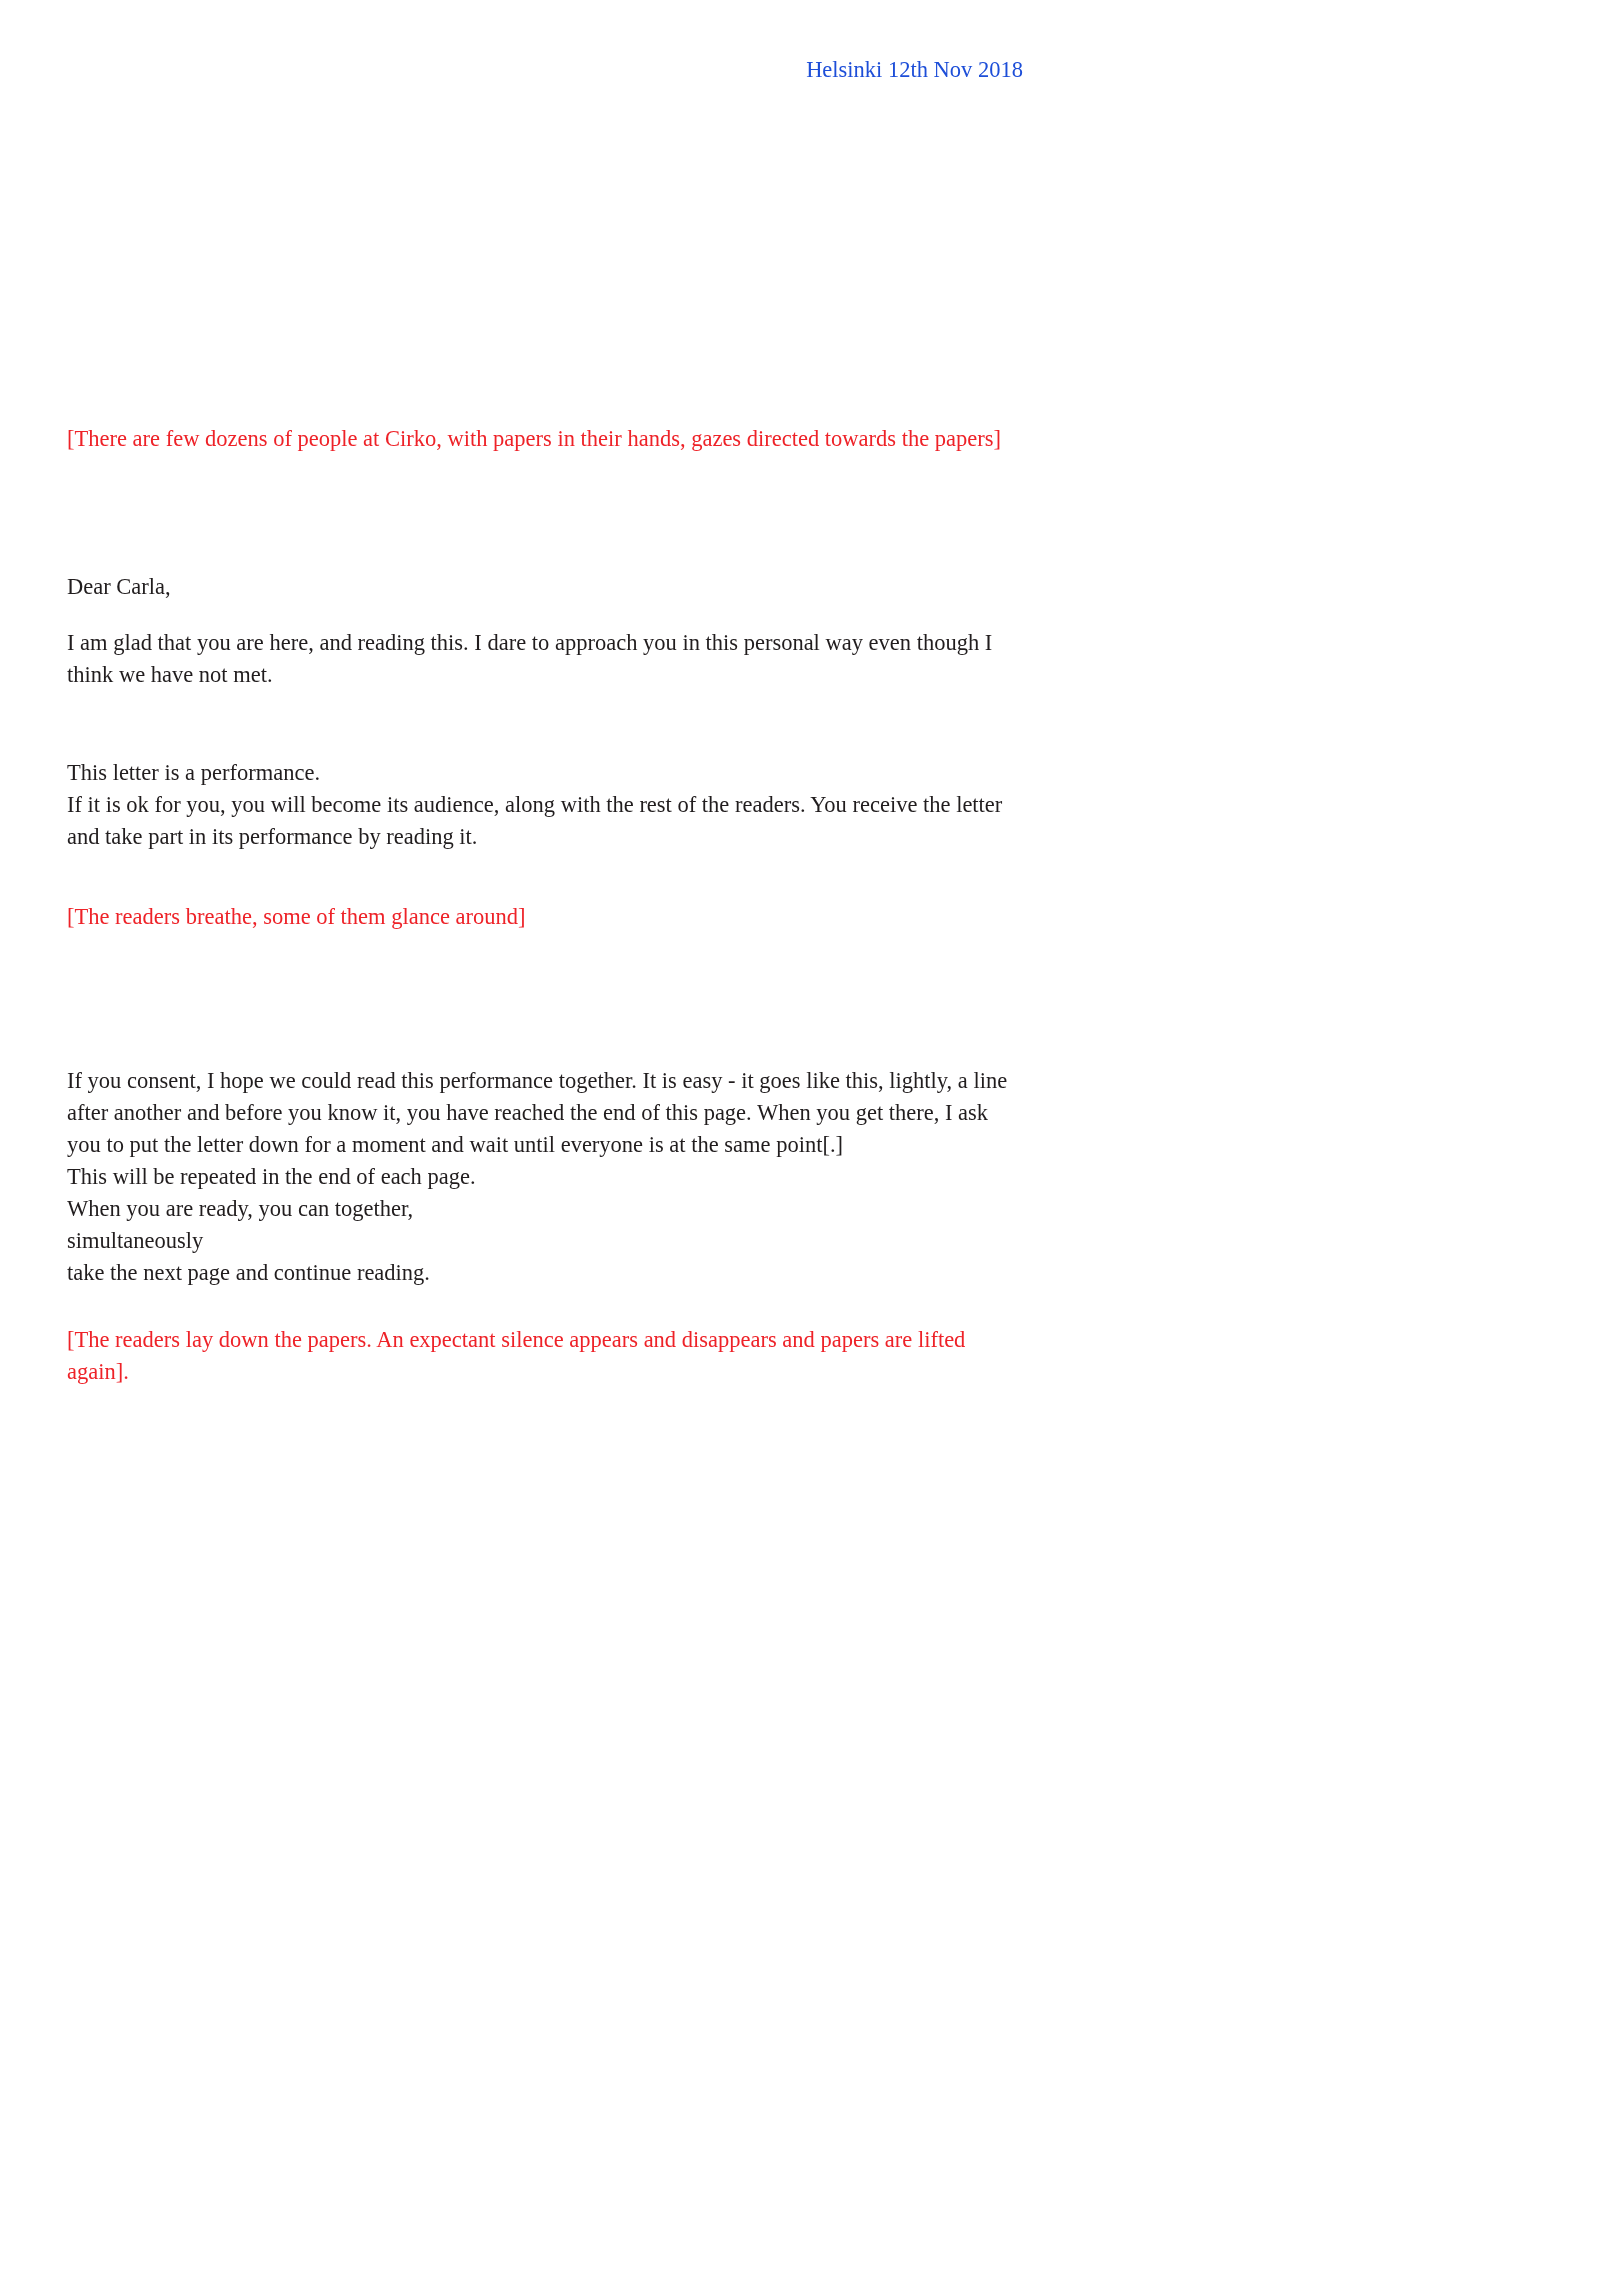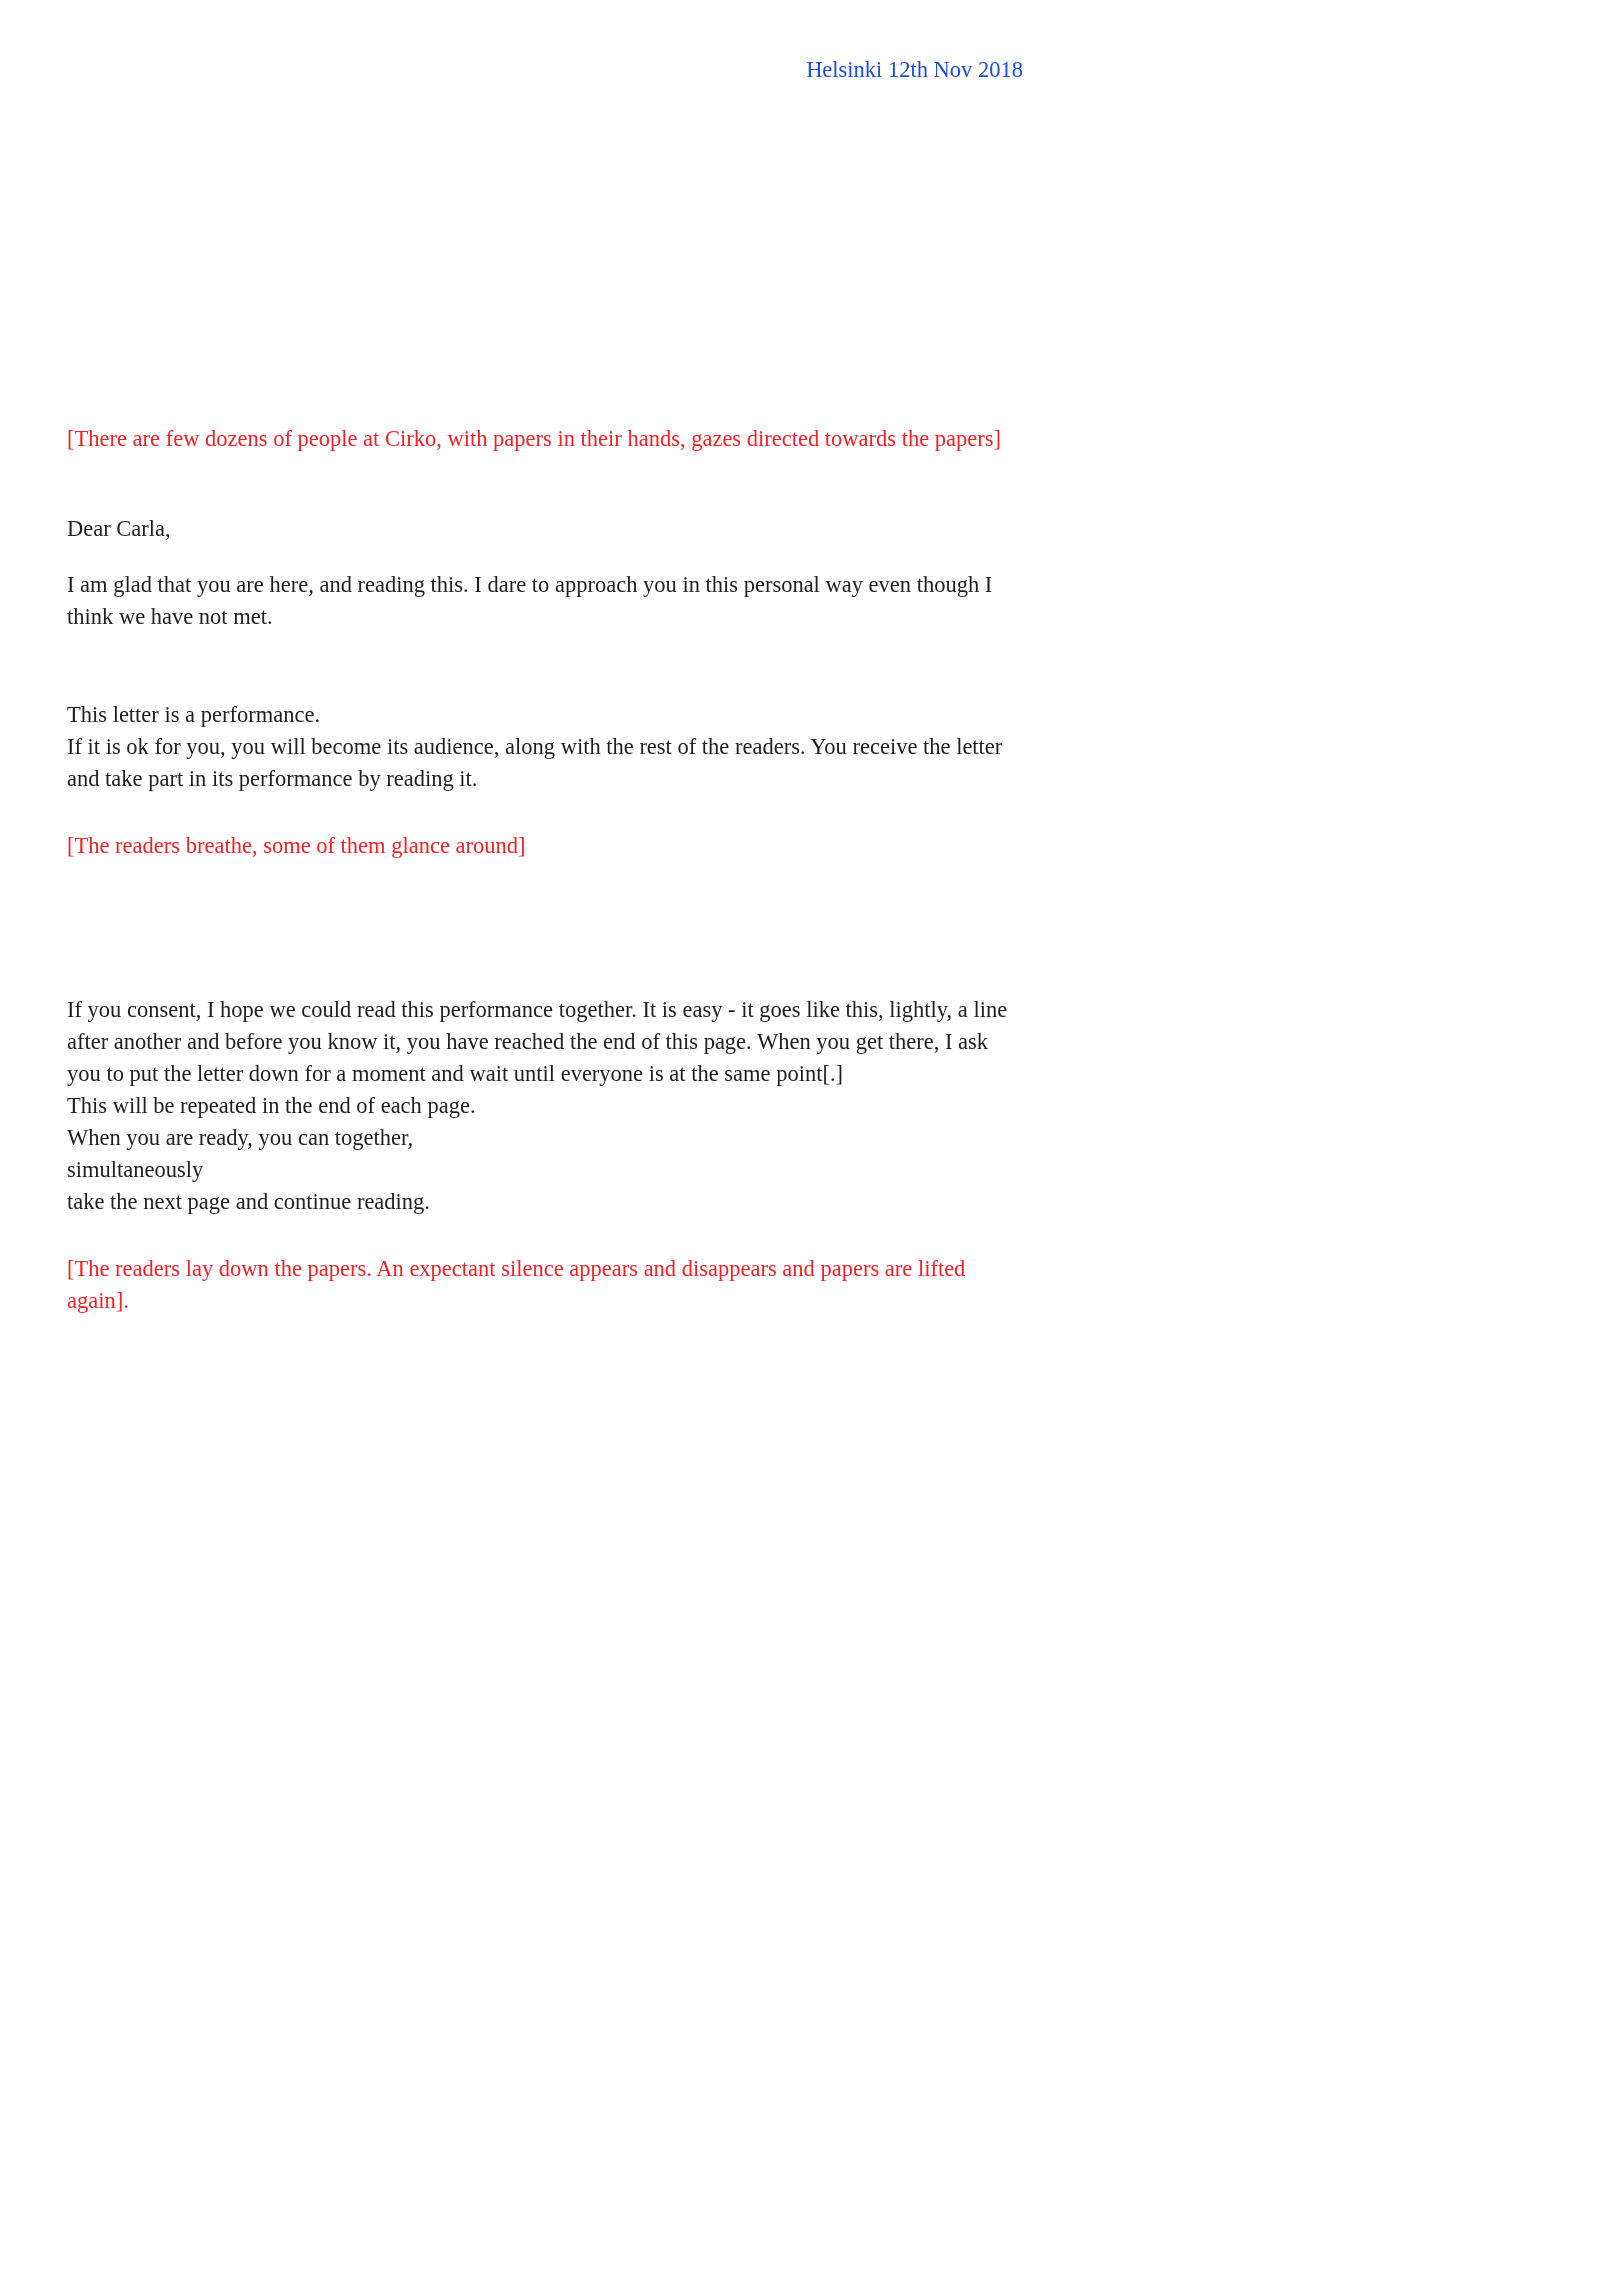--- a/index.html
+++ b/index.html
@@ -35,25 +35,25 @@
   }
   .body-text {
     color: #211d1e;
     font-style: normal;
   }
   .stage-text {
     color: #ee2228;
   }
   
   .mt-stage1 { margin-top: 337px; }
-  .mt-dear   { margin-top: 58px; }
+  .mt-dear   { margin-top: 116px; }
   .mt-para1  { margin-top: 24px;  }
   .mt-stage2 { margin-top: 33px;  }
   .mt-para2  { margin-top: 66px;  }
-  .mt-stage3 { margin-top: 35px;  }
+  .mt-stage3 { margin-top: 48px;  }
   .mt-para3  { margin-top: 132px; }
   .mt-stage4 { margin-top: 35px;  }
 </style>
 </head>
 <body>
 
 <div class="page">
   <div class="content">
 
     <div class="dateline">Helsinki 12th Nov 2018</div>

